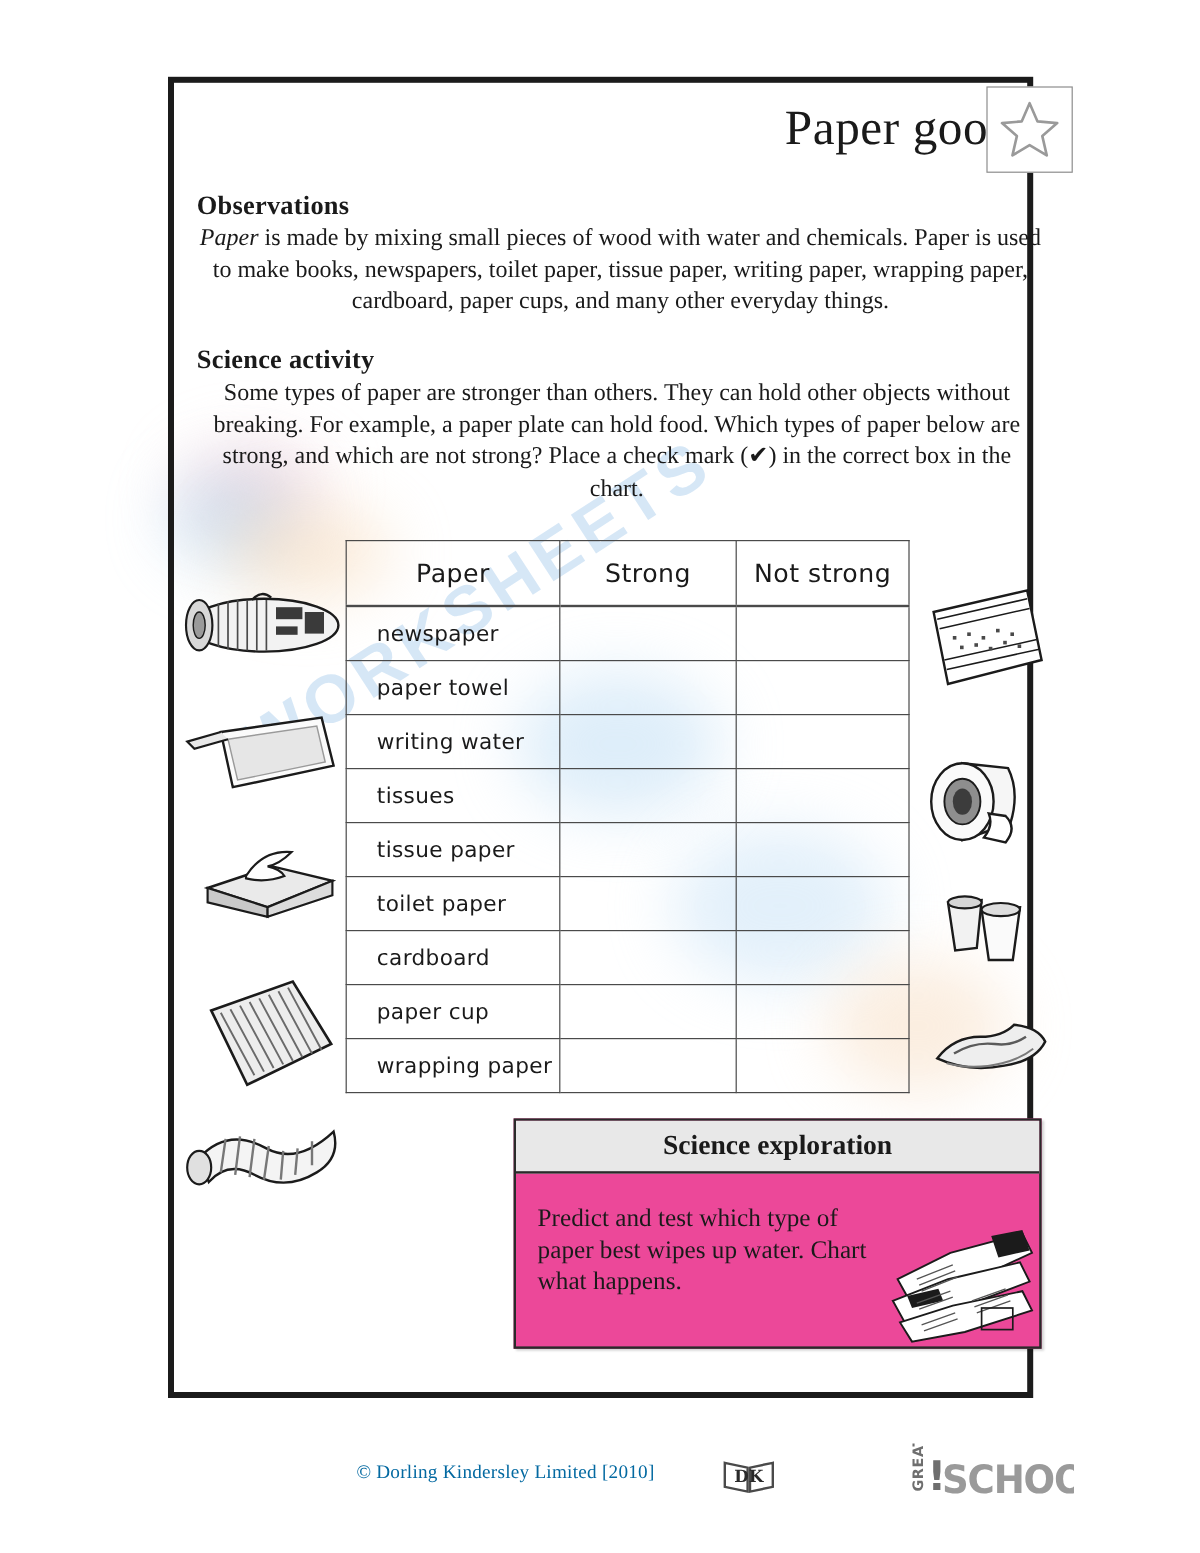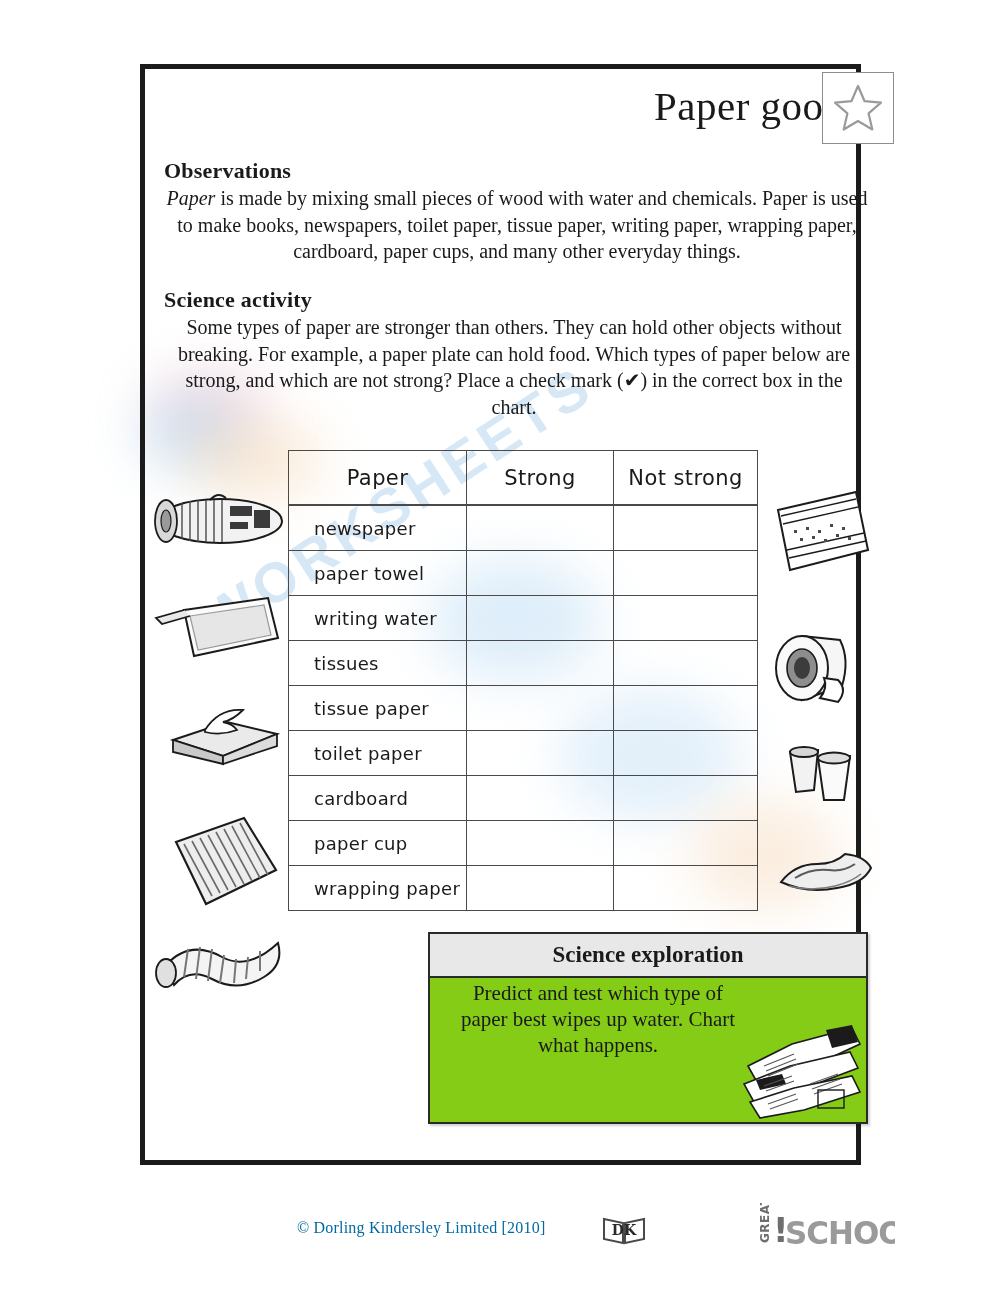--- a/index.html
+++ b/index.html
@@ -148,39 +148,38 @@
   .col-notstrong { width: 144px; }
 
   
   #exploration-box {
     position: absolute;
     left: 428px;
     top: 932px;
     width: 440px;
     height: 192px;
     border: 2px solid #2a2a2a;
-    background: #84cc16;
+    background: #ec4899;
     box-sizing: border-box;
     z-index: 3;
     box-shadow: 2px 2px 2px rgba(0,0,0,0.18);
-    text-align: center;
   }
   #exploration-header {
     height: 42px;
     background: #e8e8e8;
     border-bottom: 2px solid #2a2a2a;
     display: flex;
     align-items: center;
     justify-content: center;
     font-weight: bold;
     font-size: 23px;
   }
   #exploration-body {
     position: relative;
-    padding: 2px 18px 0 18px;
+    padding: 24px 18px 0 18px;
     font-size: 21px;
     line-height: 26px;
     width: 300px;
   }
   #exploration-art {
     position: absolute;
     right: 2px;
     bottom: 0;
     width: 130px;
     height: 130px;

